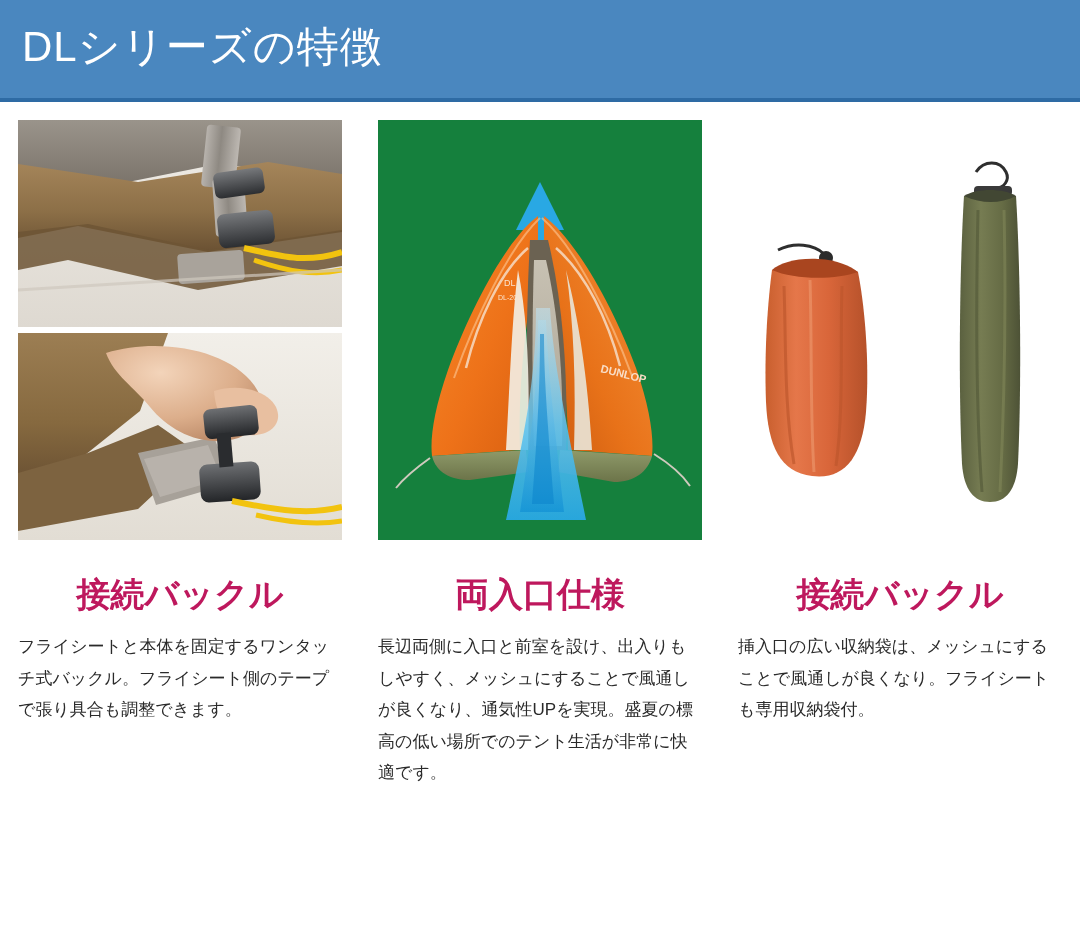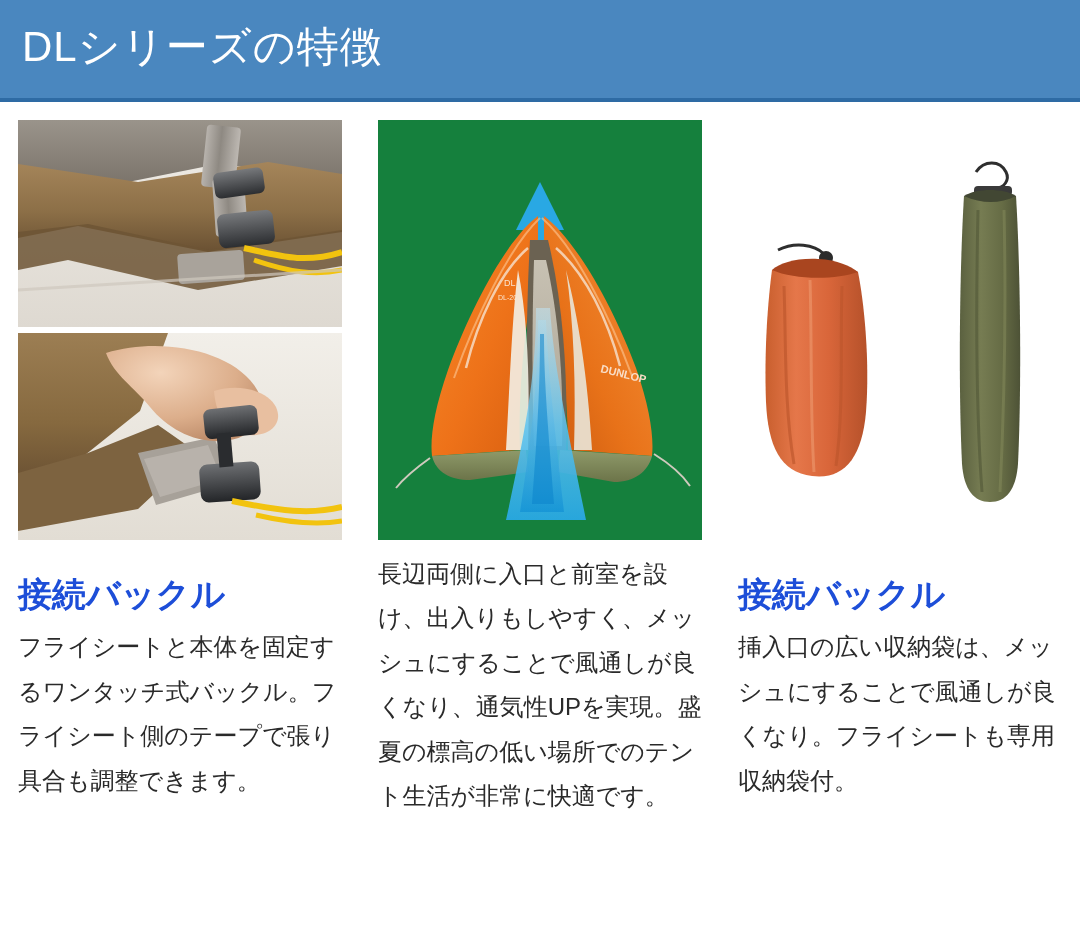--- a/index.html
+++ b/index.html
@@ -60,30 +60,31 @@
   .figure {
     width: 100%;
     height: 420px;
     position: relative;
     overflow: hidden;
   }
 
   .col-title {
     font-size: 34px;
     font-weight: 700;
-    color: #1d4ed8;
+    color: #be185d;
     margin-top: 36px;
     letter-spacing: 0px;
     line-height: 1.1;
+    text-align: center;
   }
   .col-body {
-    font-size: 24px;
+    font-size: 17px;
     color: #2a2a2a;
     line-height: 1.85;
-    margin-top: 12px;
+    margin-top: 18px;
     letter-spacing: 0px;
   }
 
   
   .photo-stack { display: flex; flex-direction: column; gap: 6px; height: 420px; }
   .photo {
     position: relative;
     width: 100%;
     height: 207px;
     overflow: hidden;
@@ -266,20 +267,21 @@
             </g>
 
             <g>
               <path d="M158 188 C158 250 150 300 128 400 L208 400 C188 300 176 248 172 188 Z" fill="url(#airG)"></path>
               <path d="M160 200 C160 254 156 300 142 392 L186 392 C176 300 170 252 168 200 Z" fill="url(#airG2)" opacity="0.75"></path>
               <path d="M162 214 C162 262 160 306 154 384 L176 384 C170 306 166 262 166 214 Z" fill="#0b84cc" opacity="0.55"></path>
             </g>
           </svg>
         </div>
       </div>
+      <div class="col-title">両入口仕様</div>
       <div class="col-body">長辺両側に入口と前室を設け、出入りもしやすく、メッシュにすることで風通しが良くなり、通気性UPを実現。盛夏の標高の低い場所でのテント生活が非常に快適です。</div>
     </div>
 
     <div class="col">
       <div class="figure">
         <div class="sack-scene">
           <svg width="100%" height="100%" viewBox="0 0 324 420" preserveAspectRatio="xMidYMid meet">
             <defs>
               <linearGradient id="sackO" x1="0" y1="0" x2="1" y2="0">
                 <stop offset="0%" stop-color="#c95f2e"></stop>

